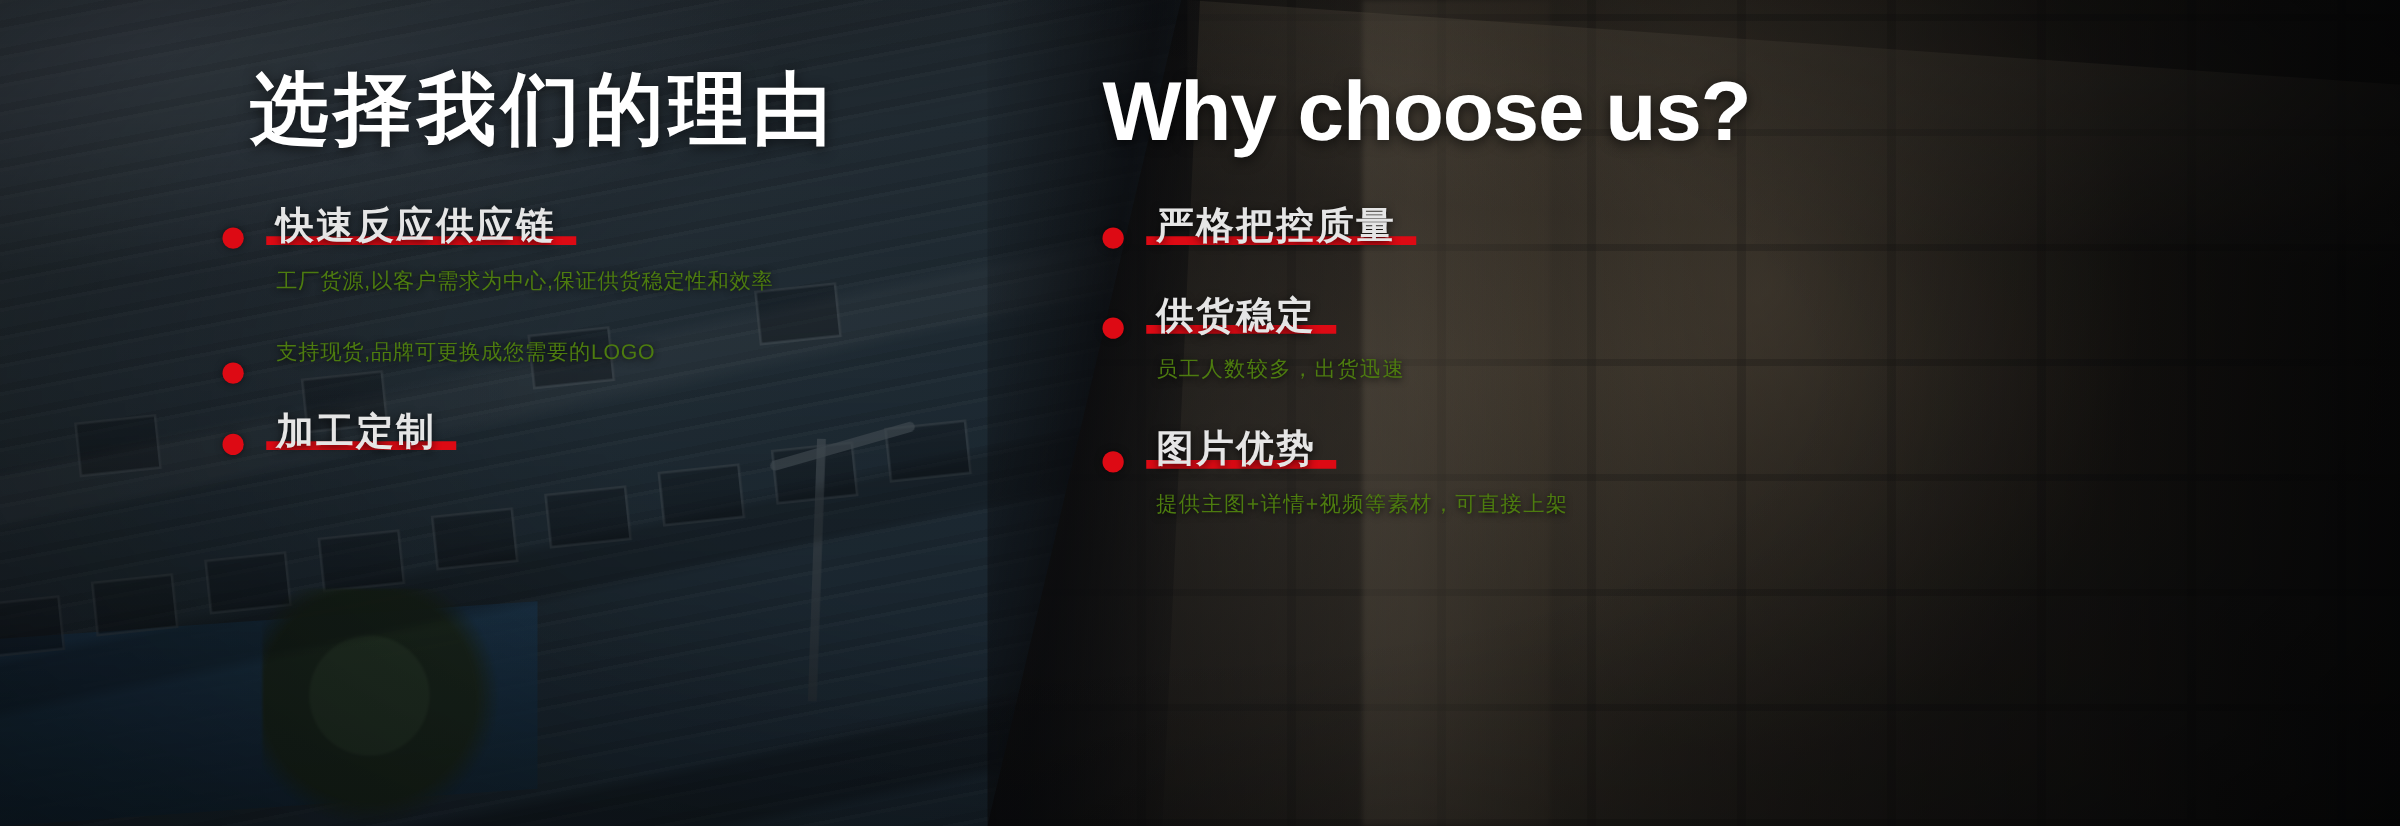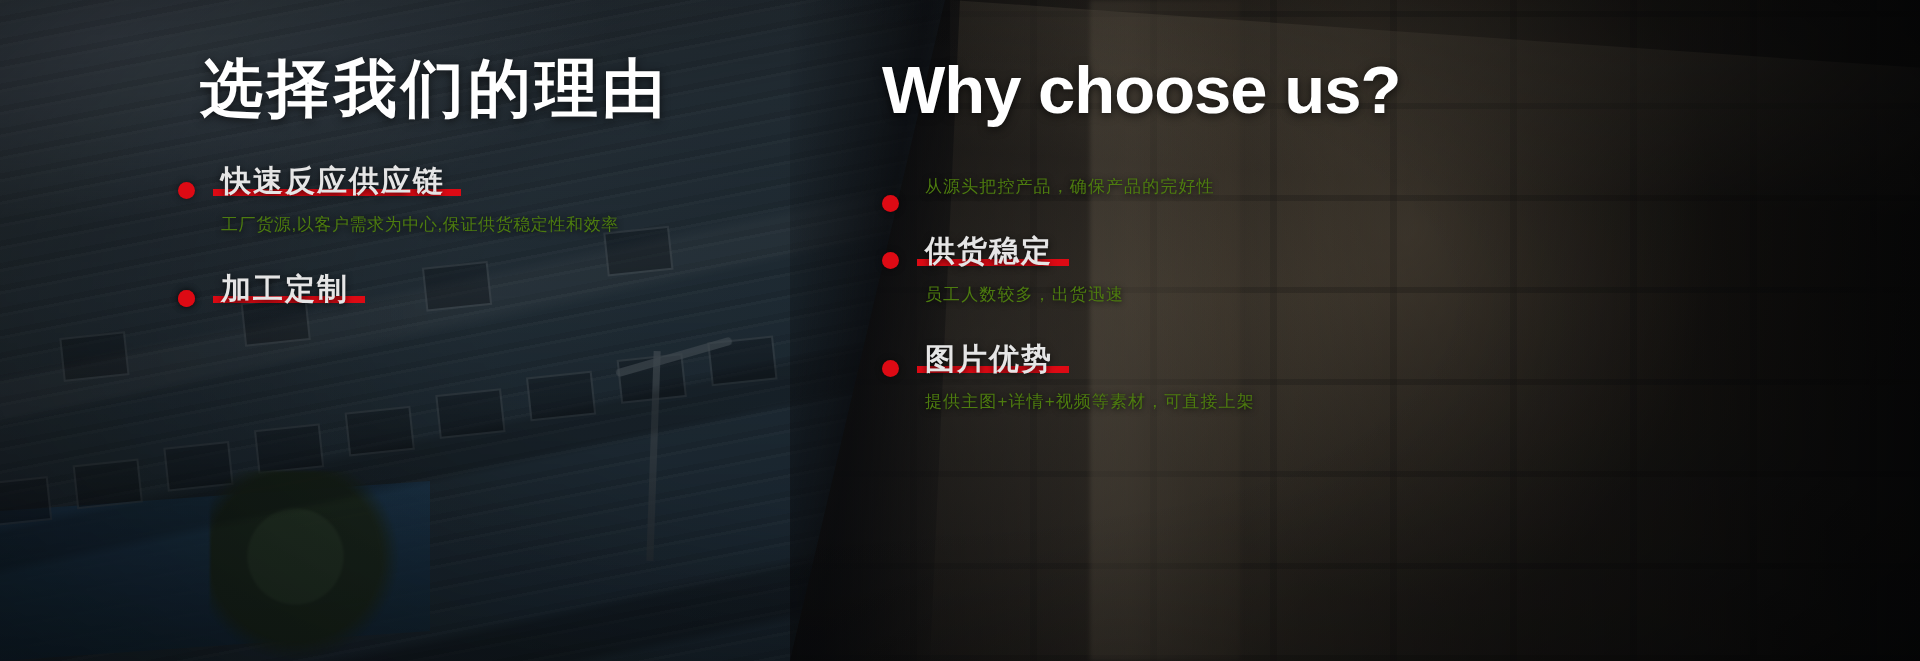--- a/index.html
+++ b/index.html
@@ -246,41 +246,45 @@
           <span class="bullet"></span>
           <div class="feat-title-wrap">
             <span class="feat-underline"></span>
             <div class="feat-title">快速反应供应链</div>
           </div>
           <div class="feat-desc">工厂货源,以客户需求为中心,保证供货稳定性和效率</div>
         </div>
 
         <div class="feature">
           <span class="bullet"></span>
+          <div class="feat-desc">支持现货,品牌可更换成您需要的LOGO</div>
         </div>
 
         <div class="feature">
           <span class="bullet"></span>
           <div class="feat-title-wrap">
             <span class="feat-underline"></span>
             <div class="feat-title">加工定制</div>
           </div>
         </div>
 
       </div>
     </div>
 
     <div class="col col-right">
       <h1 class="headline headline-en">Why choose us?</h1>
 
       <div class="features features-right" style="left:42px;">
 
         <div class="feature">
           <span class="bullet"></span>
-          <div class="feat-desc">从源头把控产品，确保产品的完好性</div>
+          <div class="feat-title-wrap">
+            <span class="feat-underline"></span>
+            <div class="feat-title">严格把控质量</div>
+          </div>
         </div>
 
         <div class="feature">
           <span class="bullet"></span>
           <div class="feat-title-wrap">
             <span class="feat-underline"></span>
             <div class="feat-title">供货稳定</div>
           </div>
           <div class="feat-desc">员工人数较多，出货迅速</div>
         </div>

